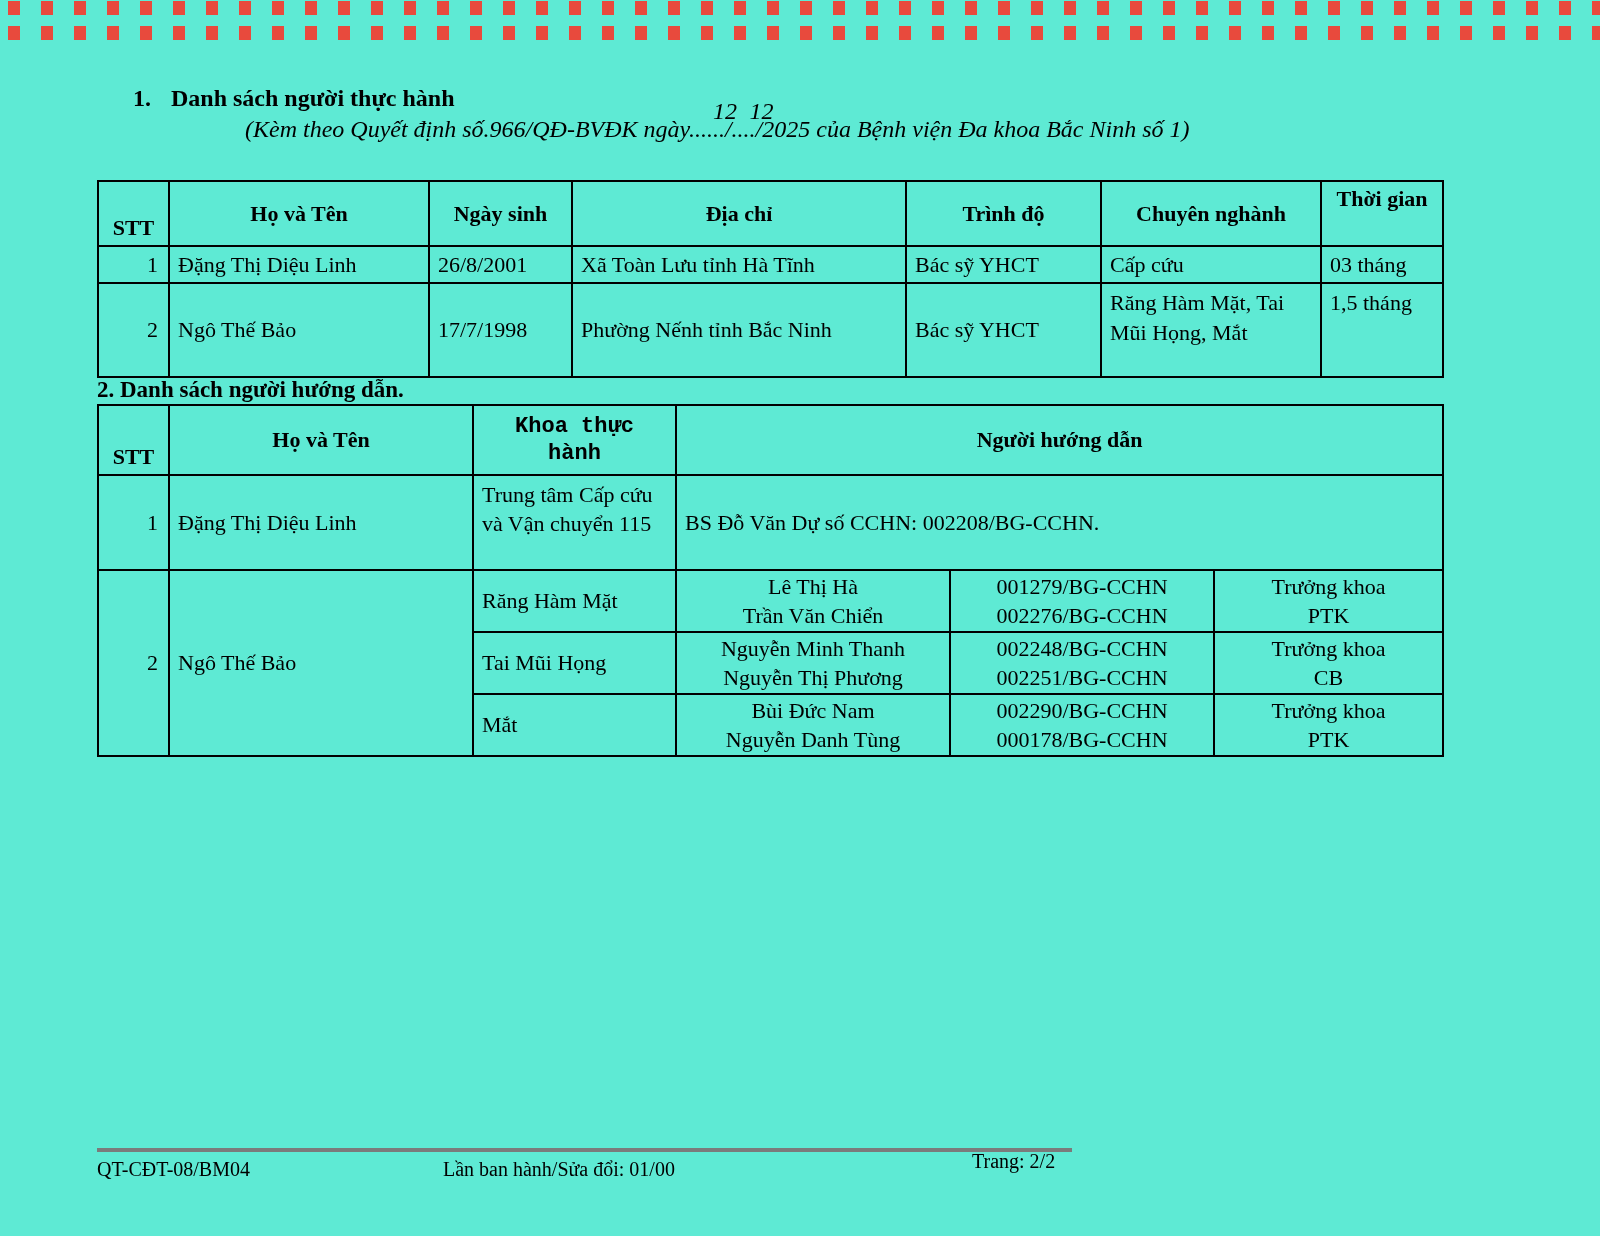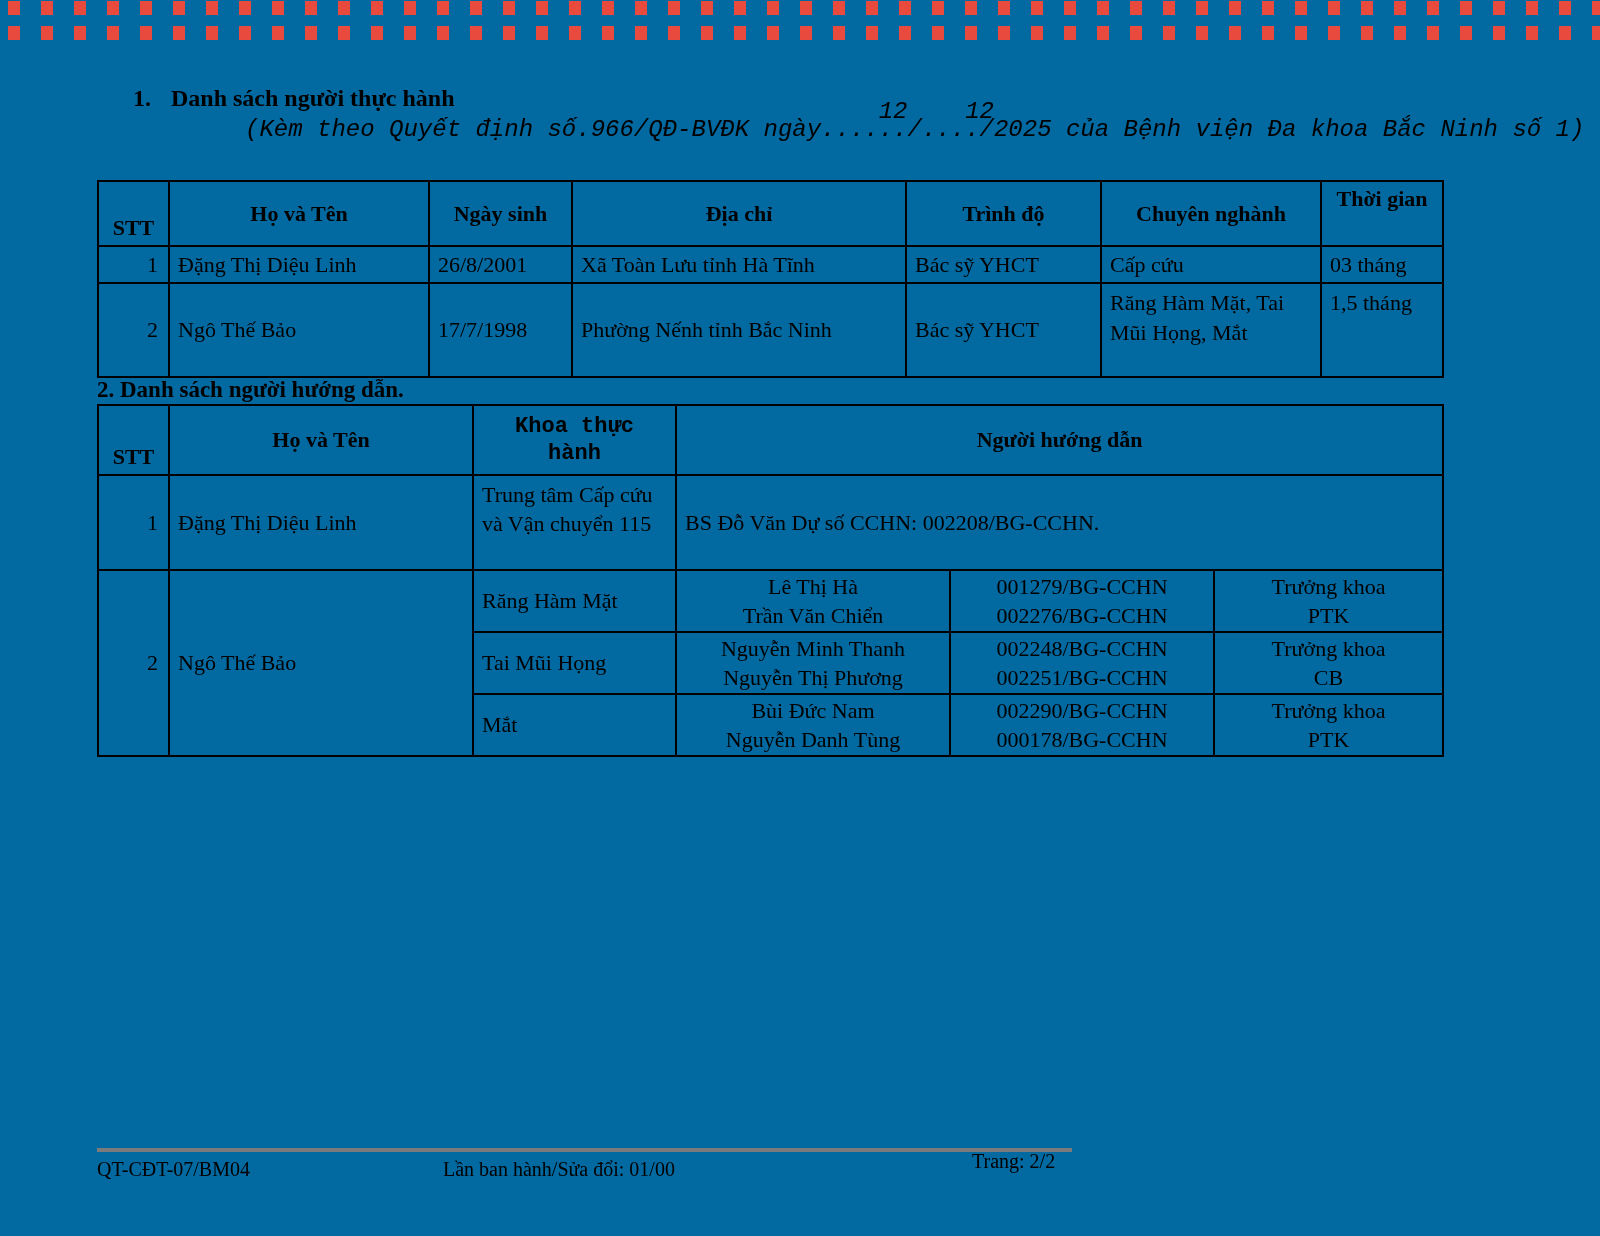--- a/index.html
+++ b/index.html
@@ -1,36 +1,36 @@
 <!DOCTYPE html>
 <html><head>
 <meta charset="utf-8">
 <style>
   html,body{margin:0;padding:0;background:#ffffff;}
   .page{
     position:relative;
     width:1600px;height:1236px;
-    background:#0369a1;
+    background:#5eead4;
     font-family:"Liberation Serif","DejaVu Serif",serif;
     color:#000;
     overflow:hidden;
   }
   
   .dash{
     position:absolute;left:8px;width:1592px;height:14px;
     background:repeating-linear-gradient(90deg,#e84a3d 0 12px,transparent 12px 33px);
   }
   .d1{top:1px;}
   .d2{top:26px;}
 
   .sec1{position:absolute;left:133px;top:85px;font-size:24px;font-weight:bold;white-space:nowrap;}
   .sec1 .ttl{margin-left:20px;}
   .sub{
     position:absolute;left:245px;top:116px;
-    font-size:24px;font-style:italic;white-space:nowrap;font-family:Liberation Mono, monospace;
+    font-size:24px;font-style:italic;white-space:nowrap;
   }
   .sup{display:inline-block;width:0;white-space:nowrap;transform:translateY(-18px);}
   .sec2{position:absolute;left:97px;top:377px;font-size:23px;font-weight:bold;white-space:nowrap;}
 
   table.tbl{
     position:absolute;left:97px;border-collapse:collapse;table-layout:fixed;
     width:1345px;
   }
   .t1{top:180px;}
   .t2{top:404px;}
@@ -182,17 +182,17 @@
       </td>
       <td>
         <div class="ln">Trưởng khoa</div>
         <div class="ln">PTK</div>
       </td>
     </tr>
   </tbody>
     </table>
 
   <div class="footer-line"></div>
-  <div class="f-doc">QT-CĐT-07/BM04</div>
+  <div class="f-doc">QT-CĐT-08/BM04</div>
   <div class="f-rev">Lần ban hành/Sửa đổi: 01/00</div>
   <div class="f-page">Trang: 2/2</div>
 
 </div>
 
 </body></html>

